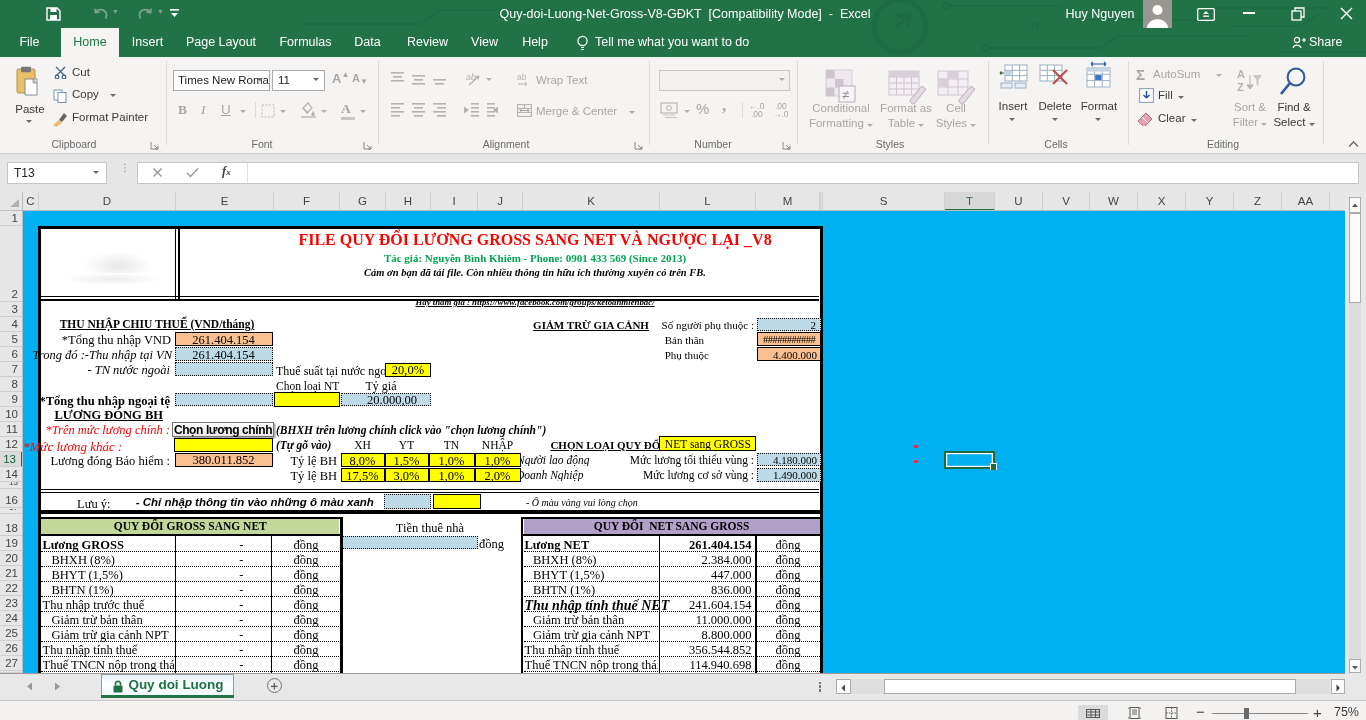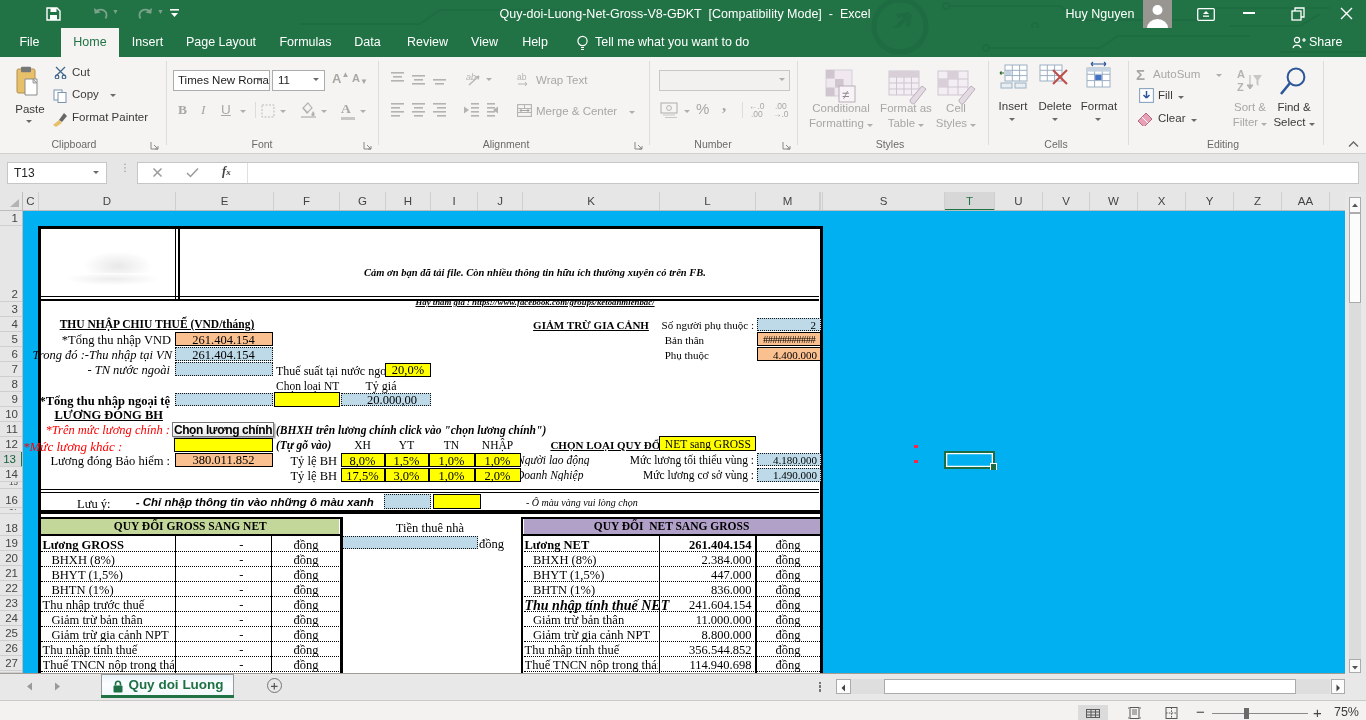--- a/index.html
+++ b/index.html
@@ -468,20 +468,22 @@
 
     <div class="abs" style="left:18.3px;top:84.5px;width:778.2px;height:1.2px;background:#000;"></div>
     <div class="abs" style="left:18.3px;top:88.3px;width:778.2px;height:1.8px;background:#000;"></div>
 
     <div class="abs" style="left:151.8px;top:15px;width:1.4px;height:73.3px;background:#000;"></div>
     <div class="abs" style="left:155.2px;top:15px;width:1.4px;height:73.3px;background:#000;"></div>
 
     <div class="abs" style="left:60px;top:40px;width:70px;height:30px;background:radial-gradient(ellipse at center,#e8e8e8 0%,#fff 70%);"></div>
     <div class="abs" style="left:45px;top:62px;width:90px;height:12px;background:radial-gradient(ellipse at center,#ececec 0%,#fff 75%);"></div>
 
+    <div class="t" style="left:153px;top:19.5px;width:718px;text-align:center;font-size:16px;font-weight:bold;color:#FE0000;">FILE QUY ĐỔI LƯƠNG GROSS SANG NET VÀ NGƯỢC LẠI _V8</div>
+    <div class="t" style="left:153px;top:41px;width:718px;text-align:center;font-size:11px;font-weight:bold;color:#00A550;">Tác giả: Nguyễn Bình Khiêm - Phone: 0901 433 569 (Since 2013)</div>
     <div class="t" style="left:153px;top:56px;width:718px;text-align:center;font-size:10.5px;font-weight:bold;font-style:italic;color:#000;">Cảm ơn bạn đã tải file. Còn nhiều thông tin hữu ích thường xuyên có trên FB.</div>
     <div class="t" style="left:153px;top:70px;width:718px;text-align:center;font-size:8.8px;font-weight:bold;font-style:italic;color:#000;margin-top:16px;"><span style="text-decoration:underline;">Hãy tham gia : https://www.facebook.com/groups/ketoanmienbac/</span></div>
 
 
     <div class="t" style="left:34px;top:107px;width:200px;text-align:center;font-size:11.5px;font-weight:bold;"><span style="text-decoration:underline;">THU NHẬP CHIU THUẾ (VND/tháng)</span></div>
     <div class="t" style="left:468px;top:107.5px;width:200px;text-align:center;font-size:11px;font-weight:bold;"><span style="text-decoration:underline;">GIẢM TRỪ GIA CẢNH</span></div>
     <div class="t" style="left:531px;top:107.5px;width:200px;text-align:right;font-size:11px;">Số người phụ thuộc :</div>
     <div class="cellblue abs" style="left:734px;top:106.6px;width:63.5px;height:13.8px;"></div>
     <div class="t" style="left:734px;top:107.5px;width:59px;text-align:right;font-size:11px;">2</div>
 

